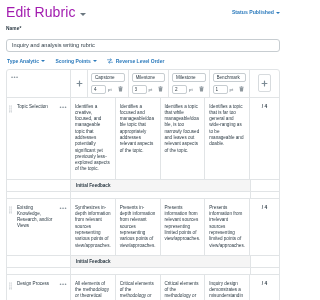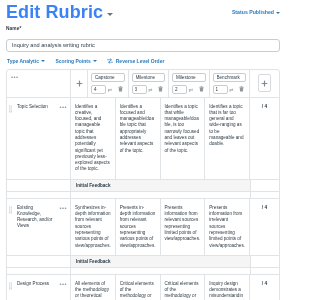--- a/index.html
+++ b/index.html
@@ -18,24 +18,24 @@
 
   
   .hdr {
     display: flex;
     align-items: flex-start;
     justify-content: space-between;
     margin-bottom: 6px;
   }
   .hdr-left { display: flex; align-items: center; gap: 4px; }
   .page-title {
-    font-size: 18px;
-    font-weight: 700;
+    font-size: 14px;
+    font-weight: 400;
     letter-spacing: .1px;
-    color: #3b82f6;
+    color: #a21caf;
     line-height: 15px;
   }
   .caret-dn {
     width: 0; height: 0;
     border-left: 3px solid transparent;
     border-right: 3px solid transparent;
     border-top: 3.5px solid #6b7780;
     margin-top: 4px;
   }
   .status-link {

